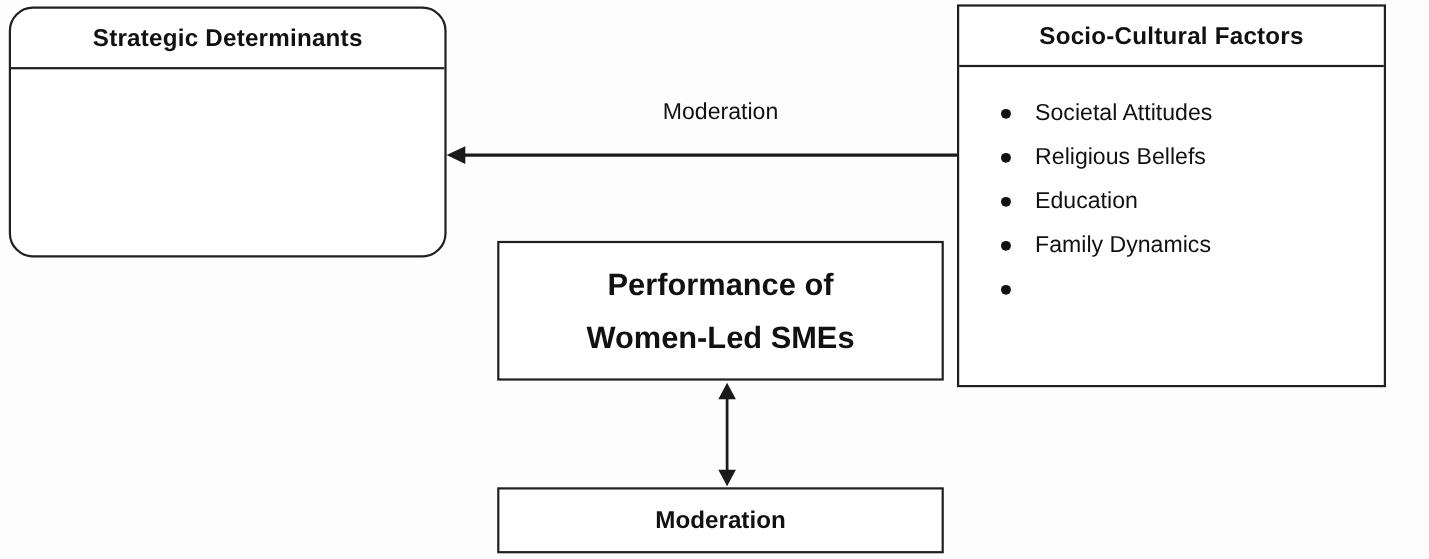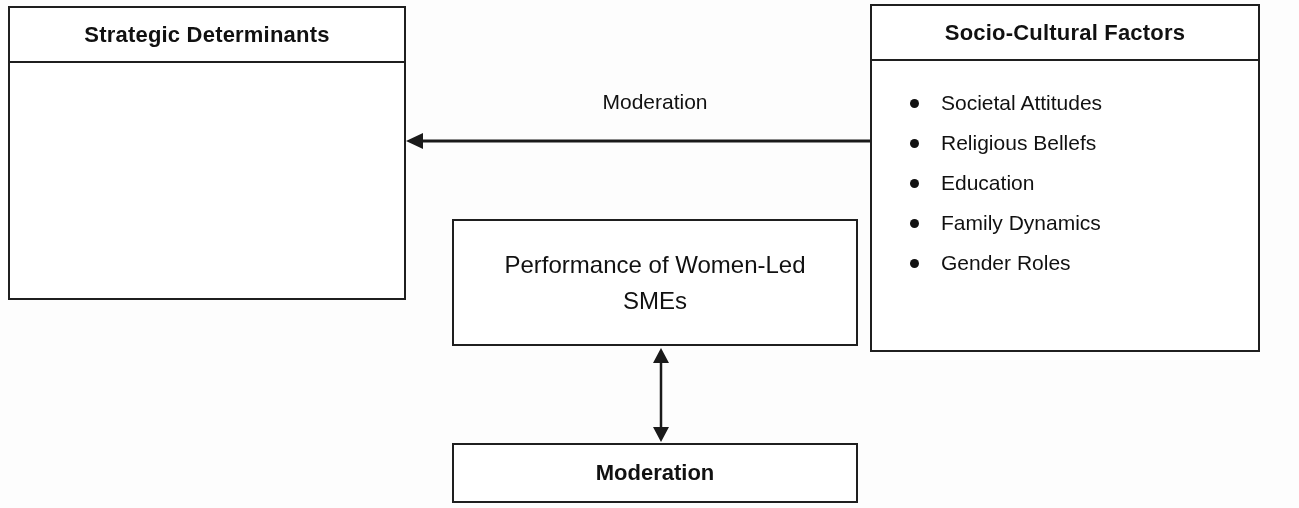--- a/index.html
+++ b/index.html
@@ -20,21 +20,21 @@
     width: 1299px; height: 508px;
     pointer-events: none;
   }
 
   .box {
     position: absolute;
     background: #ffffff;
     border: 2px solid #1f1f1f;
   }
 
-  .left-box  { left: 8px;   top: 6px;   width: 398px; height: 294px; }
+  .left-box  { left: 8px;   top: 6px;   width: 398px; height: 228px; border-radius: 22px; }
   .right-box { left: 870px; top: 4px;   width: 390px; height: 348px; }
 
   .box-header {
     height: 55px;
     border-bottom: 2px solid #1f1f1f;
     display: flex;
     align-items: center;
     justify-content: center;
     font-weight: bold;
     font-size: 22px;
@@ -61,23 +61,23 @@
 
   .center-box {
     left: 452px; top: 219px;
     width: 406px; height: 127px;
     display: flex;
     align-items: center;
     justify-content: center;
     text-align: center;
   }
   .center-title {
-    font-weight: normal;
-    font-size: 24px;
-    line-height: 36px;
+    font-weight: bold;
+    font-size: 28px;
+    line-height: 48px;
     width: 320px;
   }
 
   .bottom-box {
     left: 452px; top: 443px;
     width: 406px; height: 60px;
     display: flex;
     align-items: center;
     justify-content: center;
   }
@@ -132,21 +132,20 @@
       <li>
         <span class="bullet-dot"></span>
         <span>Education</span>
       </li>
       <li>
         <span class="bullet-dot"></span>
         <span>Family Dynamics</span>
       </li>
       <li>
         <span class="bullet-dot"></span>
-        <span>Gender Roles</span>
       </li>
     </ul>
   </div>
 
   <div class="box center-box">
     <div class="center-title">Performance of Women-Led SMEs</div>
   </div>
 
   <div class="box bottom-box">
     <div class="bottom-title">Moderation</div>

